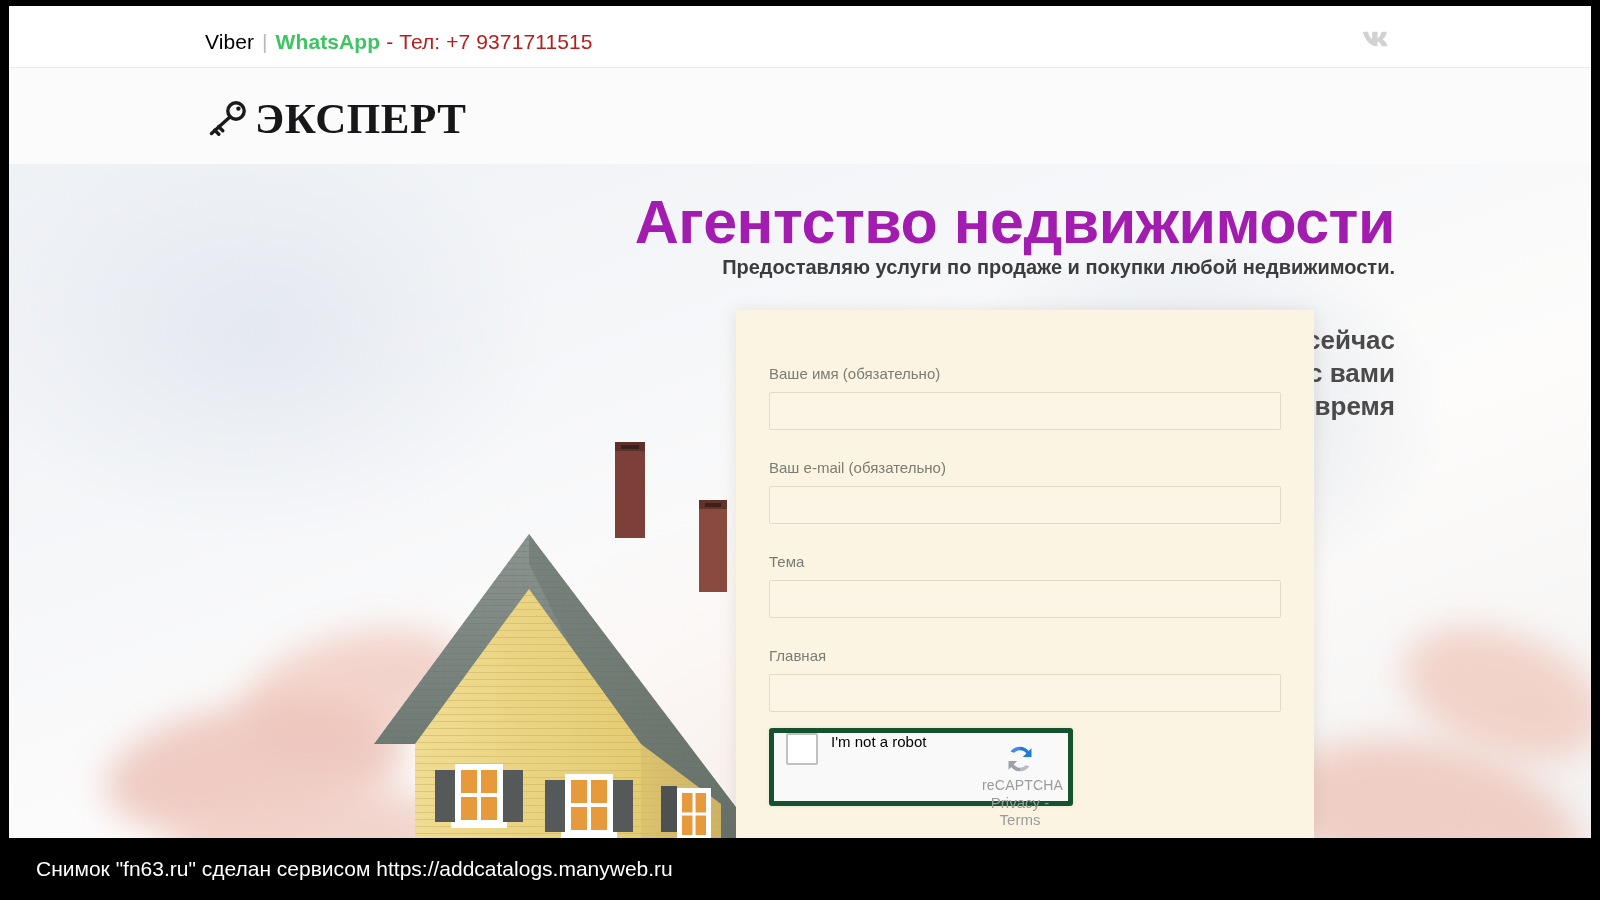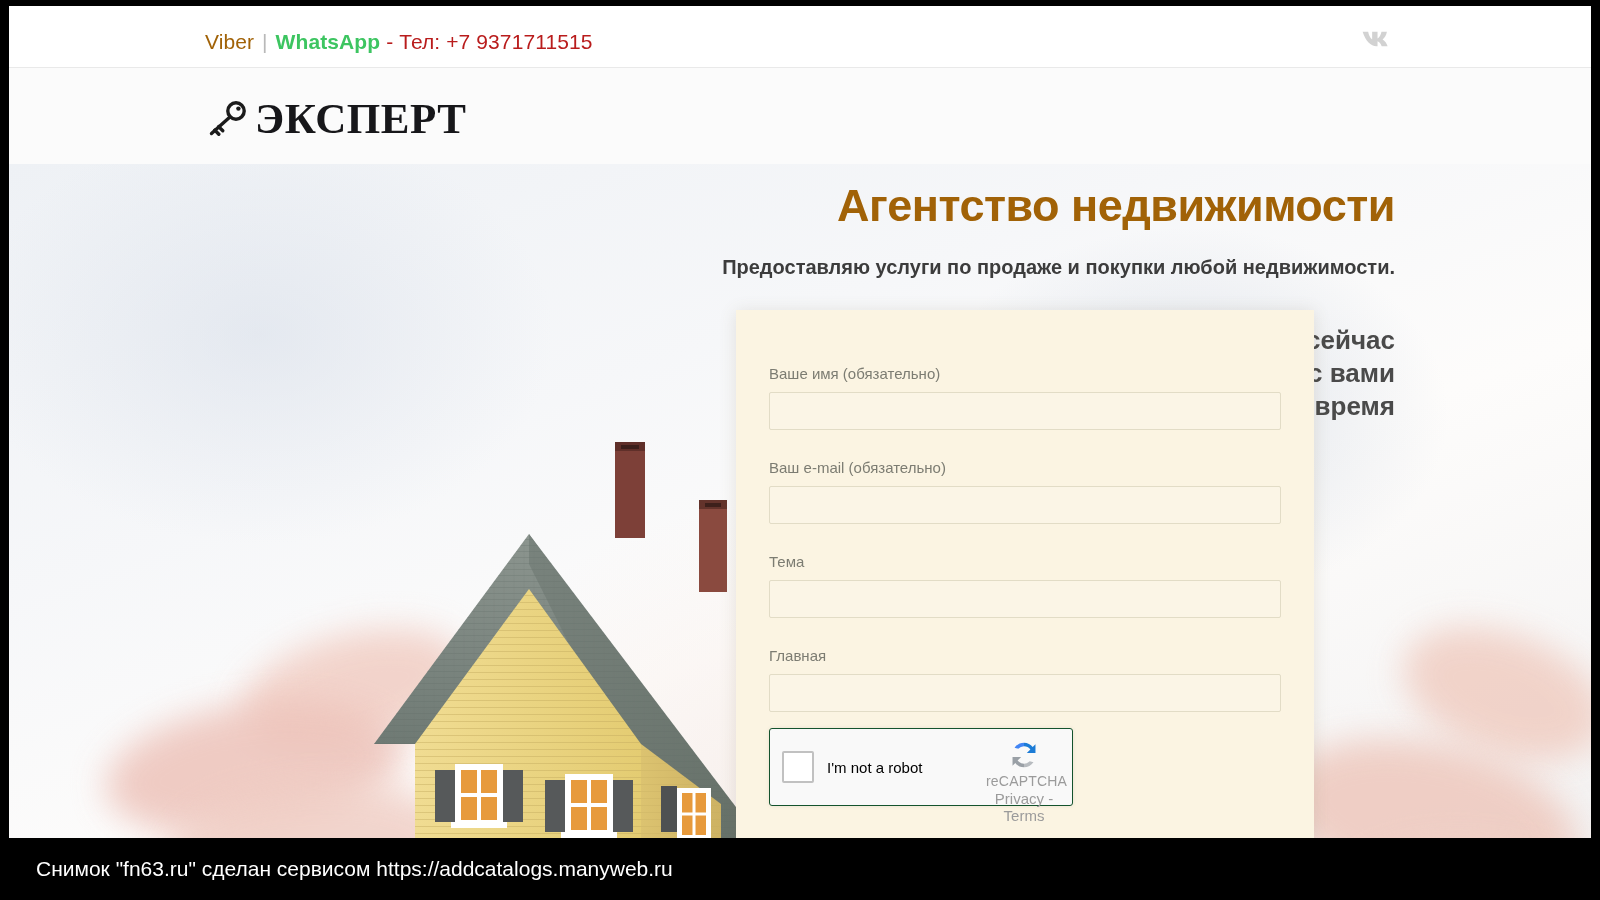--- a/index.html
+++ b/index.html
@@ -49,21 +49,21 @@
     position: absolute;
     left: 196px;
     top: 24px;
     font-size: 21px;
     line-height: 24px;
     color: #6f6f6f;
     white-space: nowrap;
     letter-spacing: .1px;
   }
   .contact-line .viber {
-    color: #a16207;
+    color: #000000;
   }
   .contact-line .sep {
     color: #b9b9b9;
     padding: 0 2px;
   }
   .contact-line .whatsapp {
     color: #3dc561;
     font-weight: 700;
   }
   .contact-line .phone {
@@ -188,26 +188,26 @@
     width: 420px;
     height: 600px;
   }
   .house svg { display: block; width: 100%; height: 100%; }
 
   
   .hero-title {
     position: absolute;
     left: 0;
     right: 196px;
-    top: 8px;
+    top: 24px;
     text-align: right;
-    font-size: 45px;
+    font-size: 61px;
     line-height: 68px;
     font-weight: 700;
-    color: #a16207;
+    color: #a21caf;
     letter-spacing: -.5px;
     white-space: nowrap;
   }
   .hero-sub {
     position: absolute;
     right: 196px;
     top: 90px;
     font-size: 20px;
     line-height: 26px;
     font-weight: 700;
@@ -260,26 +260,25 @@
     padding: 0 9px;
     outline: none;
   }
 
   
   .recaptcha {
     margin-top: 6px;
     width: 304px;
     height: 78px;
     background: #f9f9f9;
-    border: 1px solid #14532d;
+    border: 5px solid #14532d;
     border-radius: 3px;
     box-shadow: 0 0 4px rgba(0,0,0,.08);
     box-sizing: border-box;
     display: flex;
-    align-items: center;
     position: relative;
   }
   .rc-check {
     width: 28px;
     height: 28px;
     background: #fff;
     border: 2px solid #c1c1c1;
     border-radius: 2px;
     margin-left: 12px;
     flex: none;

